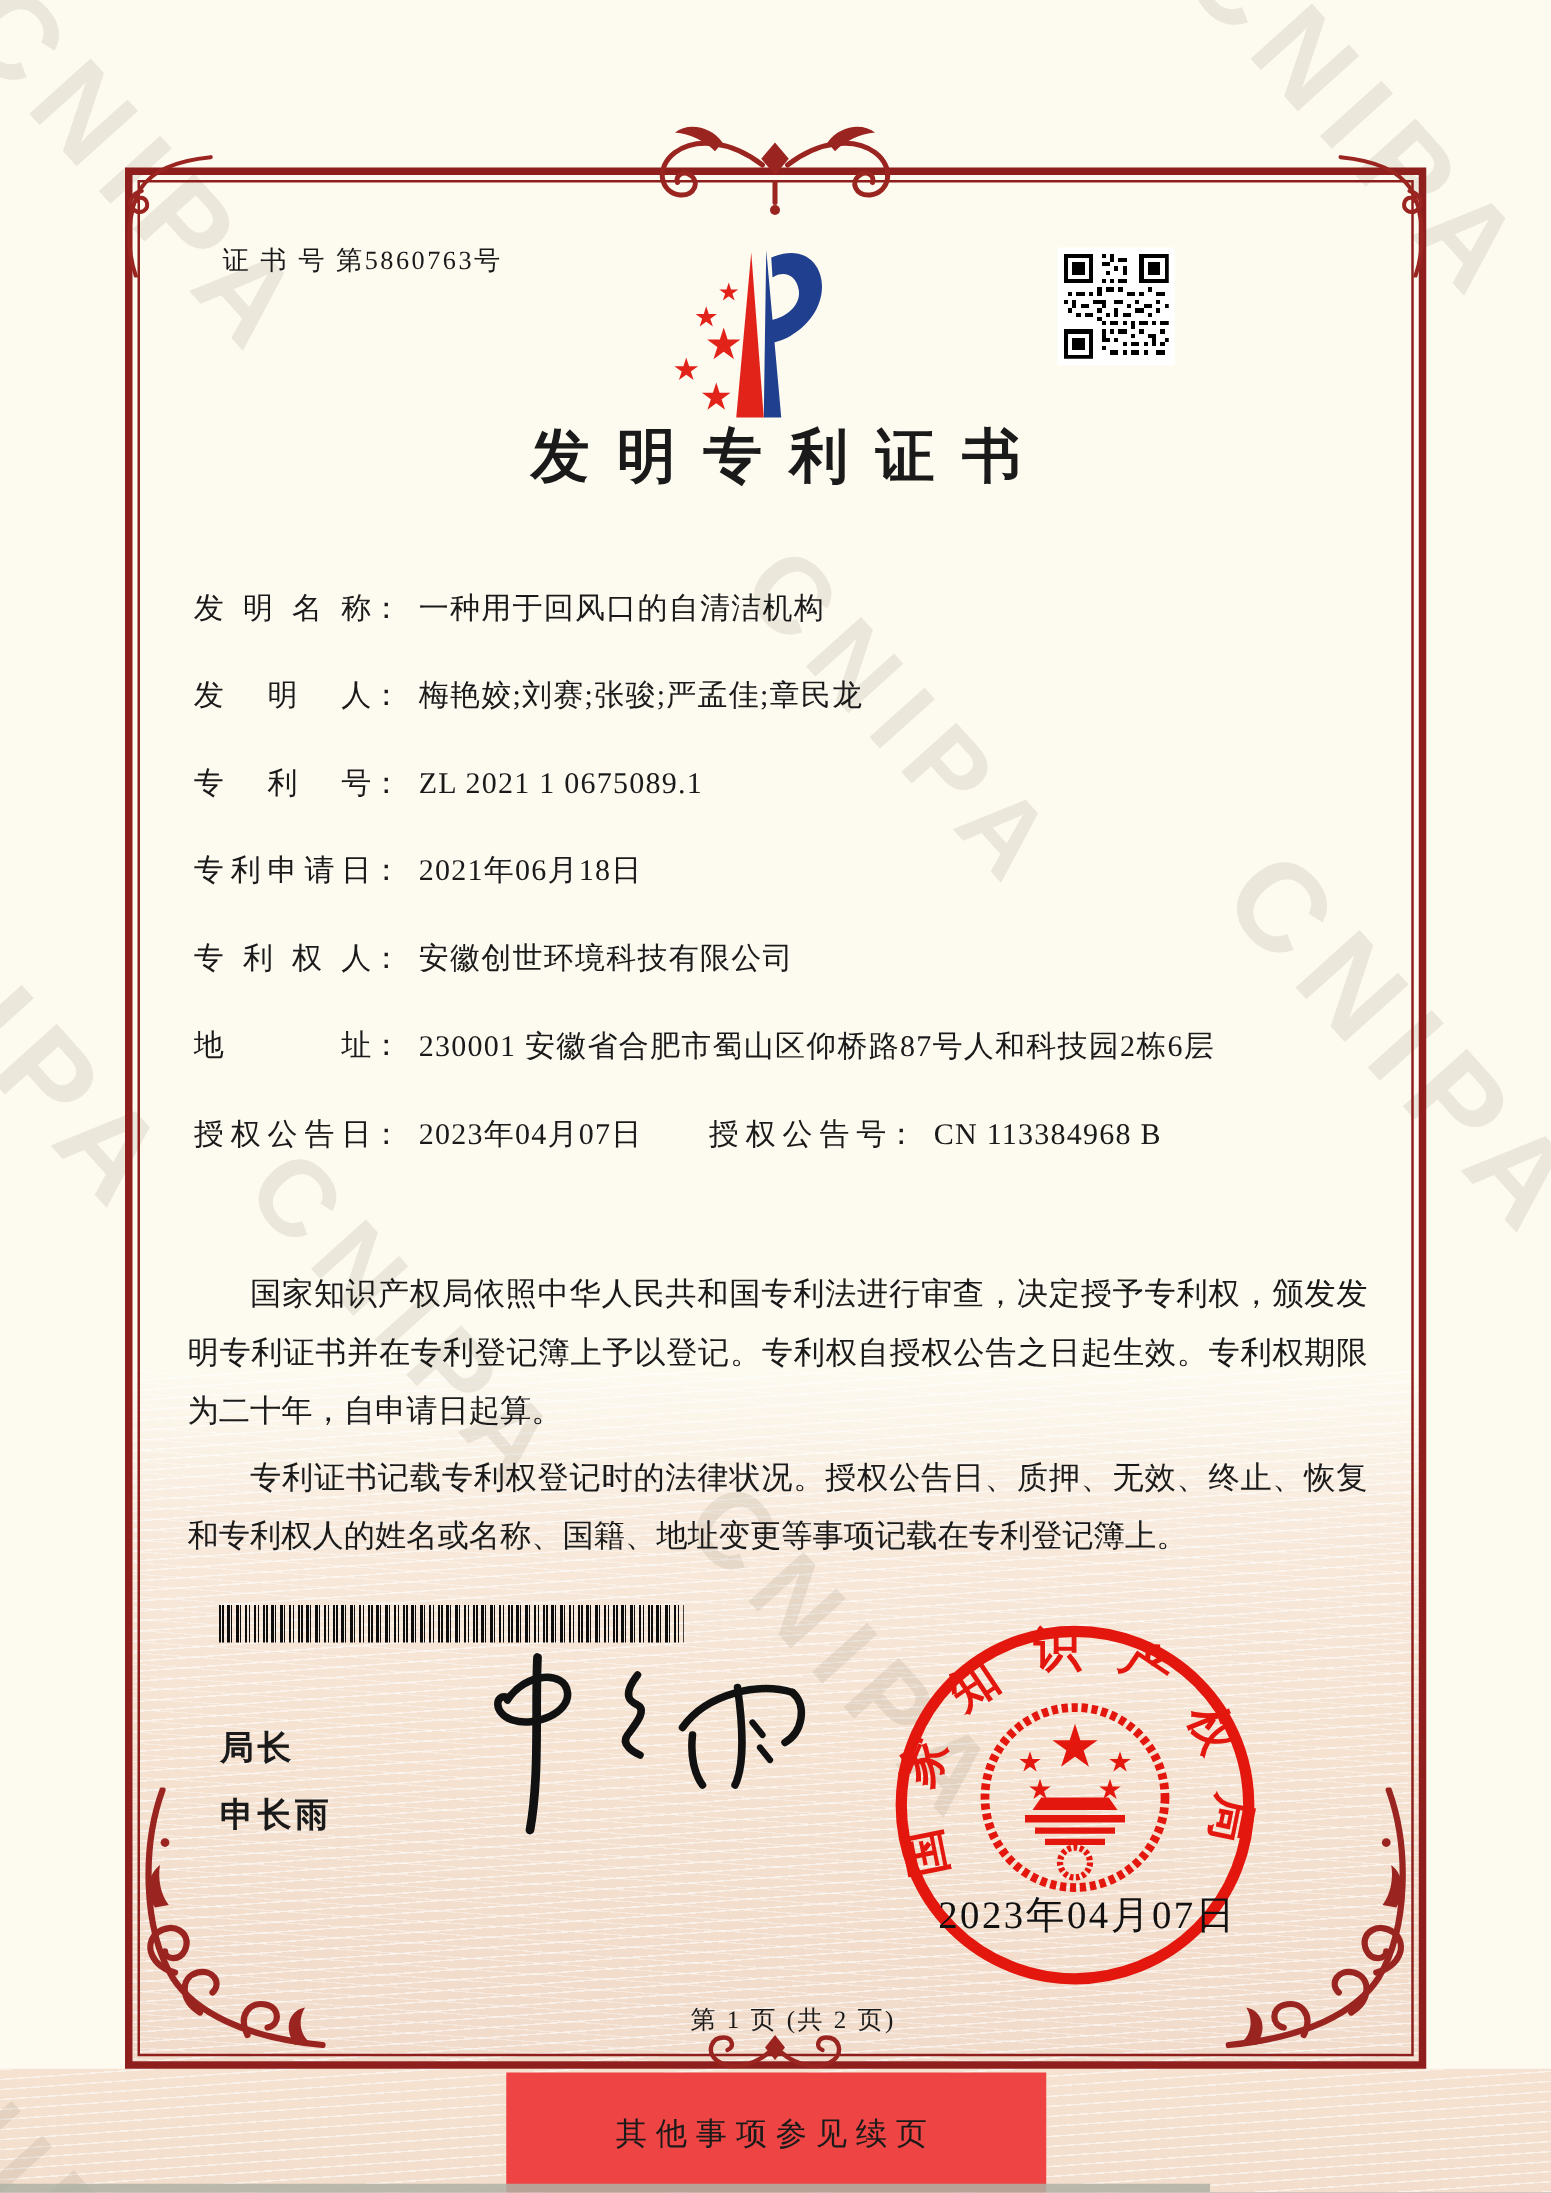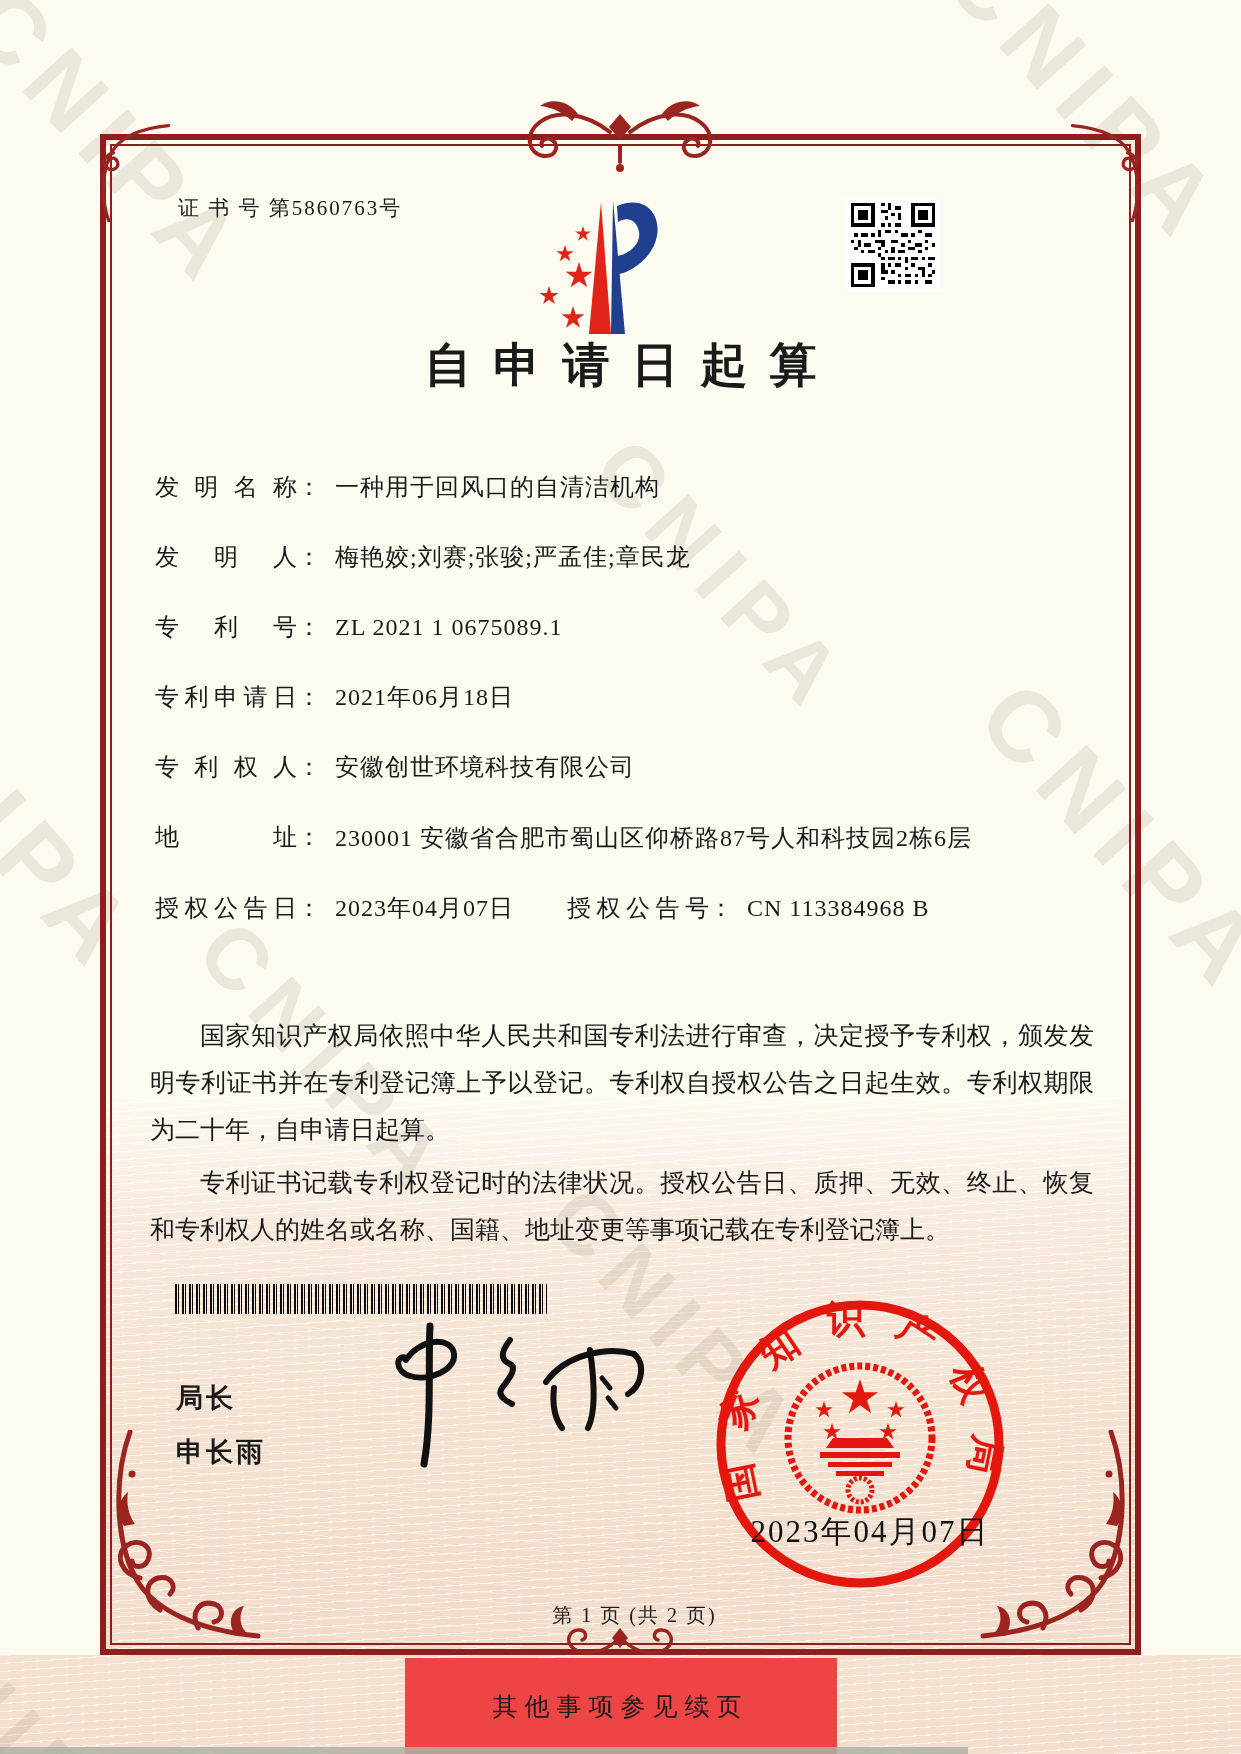--- a/index.html
+++ b/index.html
@@ -186,21 +186,21 @@
       <path fill-rule="evenodd" d="M0,0h7v7H0z M1,1v5h5V1z"></path>
         <rect x="2" y="2" width="3" height="3"></rect>
       <path fill-rule="evenodd" d="M18,0h7v7h-7z M19,1v5h5V1z"></path>
         <rect x="20" y="2" width="3" height="3"></rect>
       <path fill-rule="evenodd" d="M0,18h7v7H0z M1,19v5h5v-5z"></path>
         <rect x="2" y="20" width="3" height="3"></rect>
       <path d="M9 0h1v1H9z M11 0h1v2h-1z M13 1h2v1h-2z M9 2h2v1H9z M12 3h1v1h-1z M14 3h1v2h-1z M10 4h1v1h-1z M9 6h1v1H9z M11 6h1v1h-1z M13 6h2v1h-2z M1 9h1v1H1z M3 9h2v1H3z M6 9h1v1H6z M8 8h1v2H8z M10 8h2v1h-2z M13 8h1v1h-1z M15 9h2v1h-2z M18 9h1v1h-1z M20 8h1v1h-1z M22 9h2v1h-2z M0 11h1v1H0z M2 11h1v2H2z M4 12h2v1H4z M7 11h1v1H7z M9 11h1v2H9z M12 11h2v1h-2z M15 12h1v1h-1z M17 11h1v1h-1z M19 12h2v1h-2z M22 11h1v1h-1z M24 12h1v1h-1z M1 13h1v1H1z M3 14h1v1H3z M5 14h2v1H5z M8 13h1v1H8z M10 14h1v1h-1z M12 13h1v2h-1z M14 14h2v1h-2z M17 13h2v1h-2z M20 14h1v1h-1z M22 13h1v1h-1z M9 16h1v1H9z M11 16h2v1h-2z M14 16h1v1h-1z M16 16h1v2h-1z M18 16h2v1h-2z M21 16h1v1h-1z M23 16h2v1h-2z M9 18h1v2H9z M11 18h1v1h-1z M13 18h2v1h-2z M16 19h1v1h-1z M18 18h1v1h-1z M20 19h2v1h-2z M23 18h1v1h-1z M9 20h2v1H9z M12 20h1v1h-1z M14 21h1v1h-1z M16 21h2v1h-2z M19 21h1v1h-1z M21 20h1v2h-1z M23 21h1v1h-1z M9 22h1v1H9z M11 23h2v1h-2z M14 23h1v1h-1z M16 23h2v1h-2z M19 23h1v1h-1z M22 23h2v1h-2z M24 20h1v1h-1z M8 11h1v1H8z M8 15h1v1H8z"></path>
     </g>
   </svg>
 
-  <div class="title">自申请日起算</div>
+  <div class="title">发明专利证书</div>
 
   <div class="fields">
     <div class="frow">
       <span class="flabel">发明名称</span><span class="fcolon">：</span><span class="fvalue">一种用于回风口的自清洁机构</span>
     </div>
     <div class="frow">
       <span class="flabel">发明人</span><span class="fcolon">：</span><span class="fvalue">梅艳姣;刘赛;张骏;严孟佳;章民龙</span>
     </div>
     <div class="frow">
       <span class="flabel">专利号</span><span class="fcolon">：</span><span class="fvalue">ZL 2021 1 0675089.1</span>

